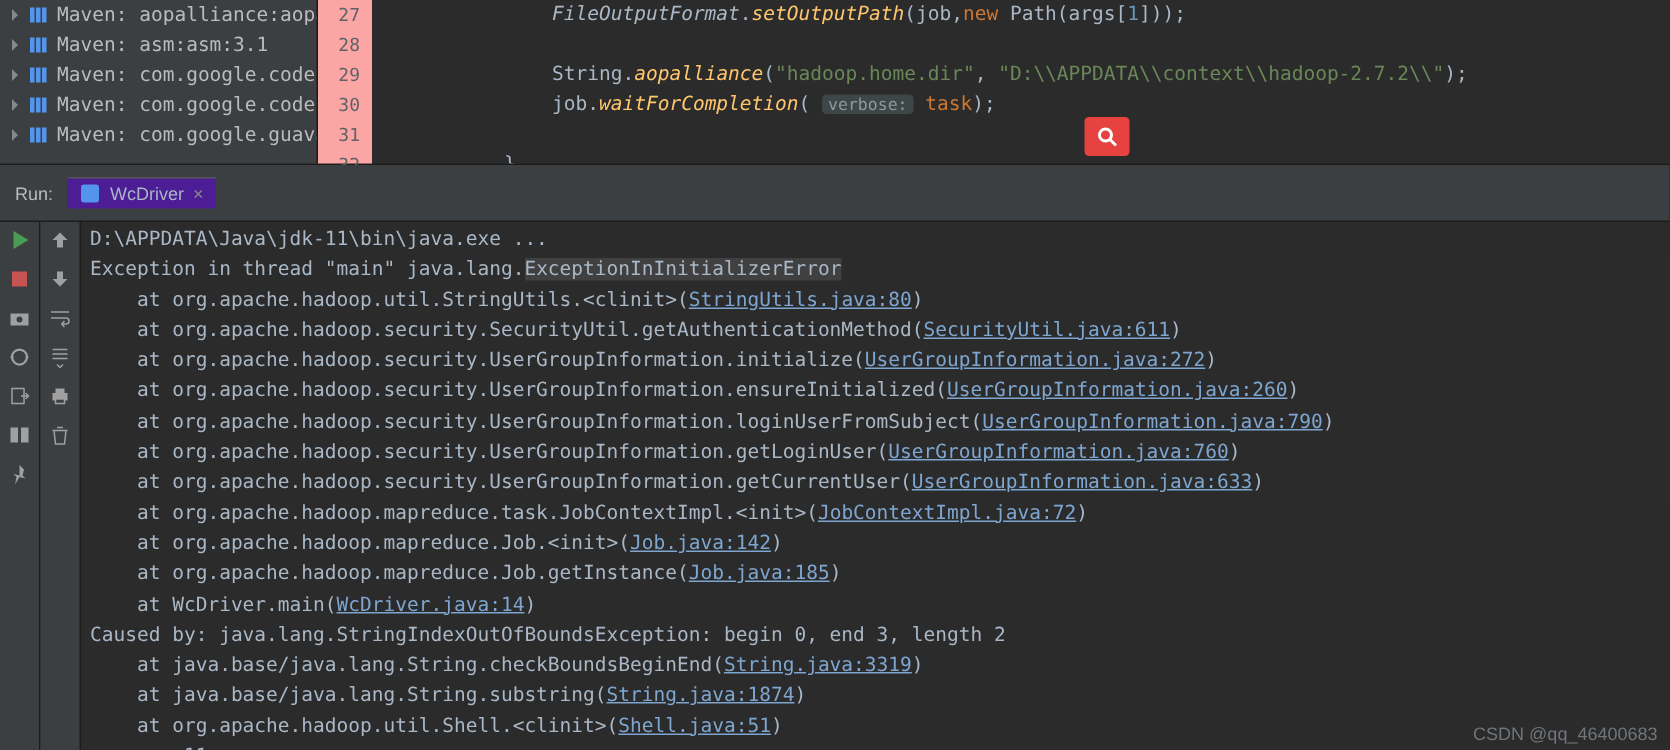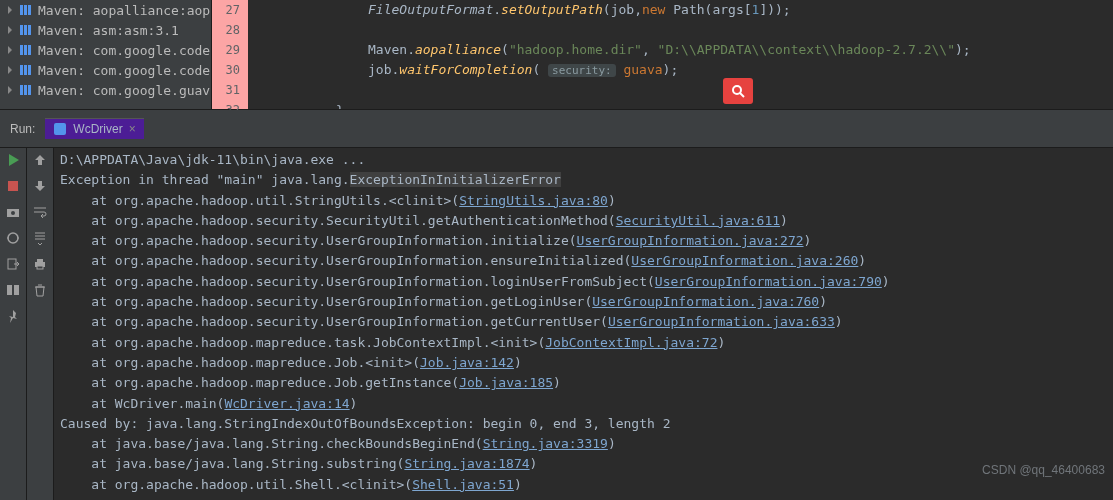--- a/index.html
+++ b/index.html
@@ -148,21 +148,21 @@
       font-size: 13px;
       font-family: 'Menlo', 'Consolas', monospace;
       overflow: hidden;
       white-space: pre;
       color: #a9b7c6;
     }
     .hl-exception { background: #404040; }
     .link { color: #7ea6d0; text-decoration: underline; cursor: pointer; }
     .watermark {
       position: absolute;
-      bottom: 23px;
+      bottom: 4px;
       right: 8px;
       color: #70757a;
       font-size: 12px;
       font-family: sans-serif;
     }
     .bottom-strip {
       display: flex;
       flex-direction: column;
       flex: 1;
     }
@@ -232,22 +232,22 @@
     <div>27</div>
     <div>28</div>
     <div>29</div>
     <div>30</div>
     <div>31</div>
     <div>32</div>
   </div>
   <div class="code-area">
     <div class="code-line"><span class="kw-type">FileOutputFormat</span>.<span class="kw-param">setOutputPath</span>(<span class="kw-id">job</span>,<span class="kw-keyword">new</span> <span class="kw-id">Path</span>(<span class="kw-id">args</span>[<span class="kw-num">1</span>]));</div>
     <div class="code-line"> </div>
-    <div class="code-line"><span class="kw-id">Maven</span>.<span class="kw-param">aopalliance</span>(<span class="kw-string">"hadoop.home.dir"</span>, <span class="kw-string">"D:\\APPDATA\\context\\hadoop-2.7.2\\"</span>);</div>
-    <div class="code-line"><span class="kw-id">job</span>.<span class="kw-param">waitForCompletion</span>( <span class="hint-badge">security:</span> <span class="kw-keyword">guava</span>);</div>
+    <div class="code-line"><span class="kw-id">String</span>.<span class="kw-param">aopalliance</span>(<span class="kw-string">"hadoop.home.dir"</span>, <span class="kw-string">"D:\\APPDATA\\context\\hadoop-2.7.2\\"</span>);</div>
+    <div class="code-line"><span class="kw-id">job</span>.<span class="kw-param">waitForCompletion</span>( <span class="hint-badge">verbose:</span> <span class="kw-keyword">task</span>);</div>
     <div class="code-line"> </div>
     <div class="code-line" style="padding-left:88px">}</div>
     <div class="search-overlay">
       <svg width="16" height="16" viewBox="0 0 16 16">
           <circle cx="7" cy="7" r="4" stroke="#fff" stroke-width="2" fill="none"></circle>
           <line x1="10" y1="10" x2="14" y2="14" stroke="#fff" stroke-width="2"></line>
         </svg>
     </div>
   </div>
 </div>

